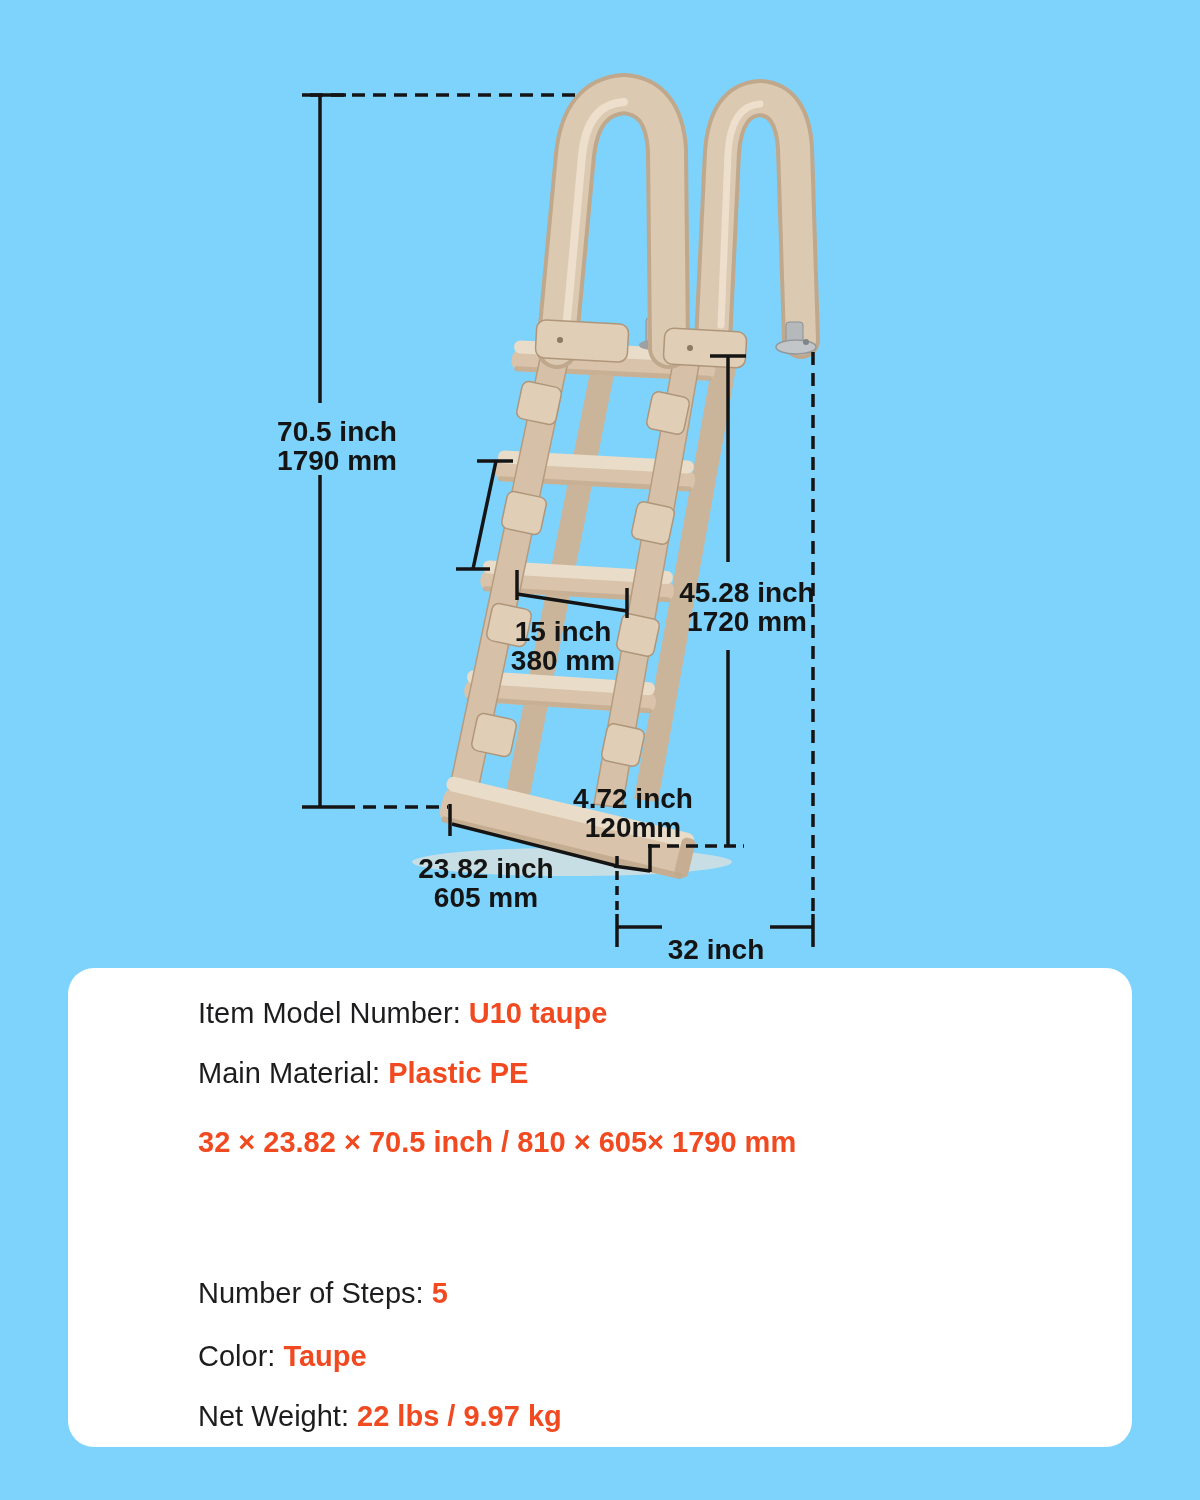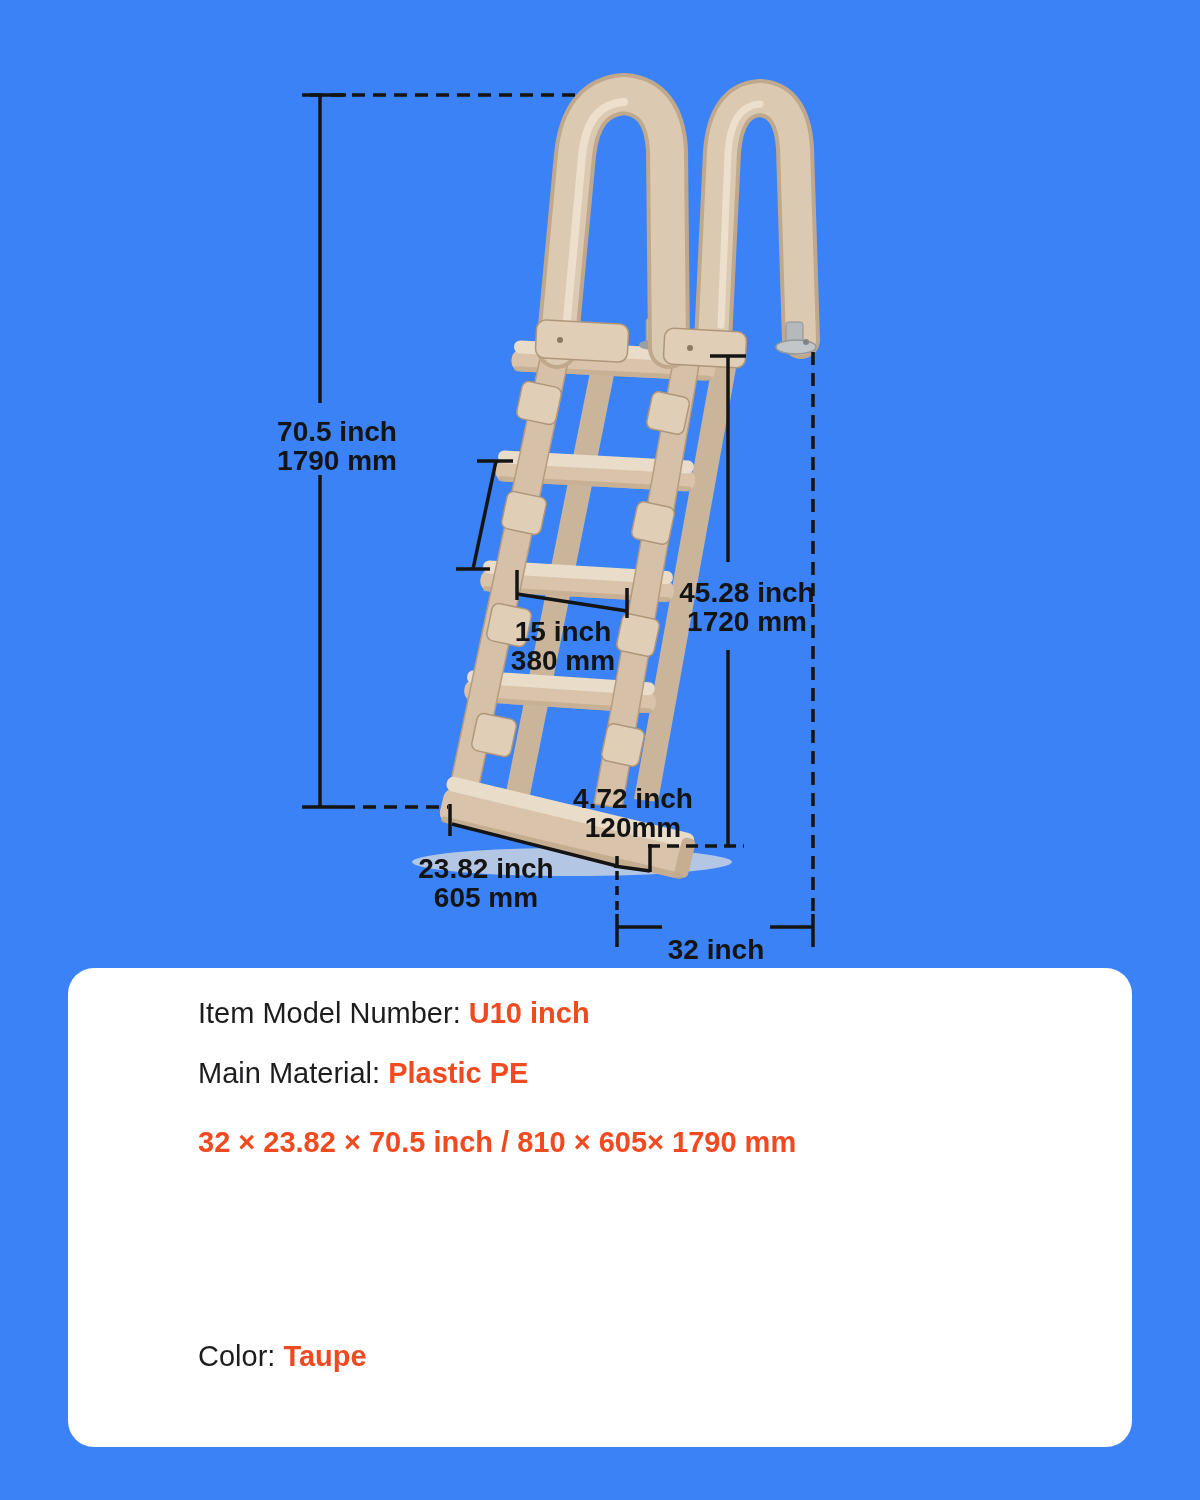--- a/index.html
+++ b/index.html
@@ -1,17 +1,17 @@
 <!DOCTYPE html>
 <html><head>
 <meta charset="utf-8">
 <style>
   html,body{margin:0;padding:0;}
   body{font-family:"Liberation Sans","DejaVu Sans",sans-serif;}
-  .stage{position:relative;width:1200px;height:1500px;background:#3b82f6;overflow:hidden;}
+  .stage{position:relative;width:1200px;height:1500px;background:#7dd3fc;overflow:hidden;}
   .diagram{position:absolute;left:0;top:0;width:1200px;height:968px;}
   .diagram svg{position:absolute;left:0;top:0;}
   .dim{position:absolute;transform:translate(-50%,-50%);text-align:center;
        color:#141414;font-weight:bold;font-size:28px;line-height:29px;white-space:nowrap;}
   .dim span{display:block;}
   .spec-card{position:absolute;left:68px;top:968px;width:1064px;height:479px;
              background:#ffffff;border-radius:26px;}
   .spec-row{position:absolute;left:130px;font-size:29px;line-height:33px;color:#1d1d1f;white-space:nowrap;}
   .spec-label{font-weight:400;color:#1d1d1f;}
   .spec-value{font-weight:700;color:#f14a21;}
@@ -162,26 +162,32 @@
       <span>605 mm</span>
     </div>
     <div class="dim" style="left:716px;top:964px;">
       <span>32 inch</span>
       <span>810 mm</span>
     </div>
   </div>
 
   <div class="spec-card">
     <div class="spec-row" style="top:29px;">
-      <span class="spec-label">Item Model Number: </span><span class="spec-value">U10 inch</span>
+      <span class="spec-label">Item Model Number: </span><span class="spec-value">U10 taupe</span>
     </div>
     <div class="spec-row" style="top:89px;">
       <span class="spec-label">Main Material: </span><span class="spec-value">Plastic PE</span>
     </div>
     <div class="spec-row stacked" style="top:149px;">
       <span class="spec-value">32 × 23.82 × 70.5 inch / 810 × 605× 1790 mm</span>
     </div>
+    <div class="spec-row" style="top:309px;">
+      <span class="spec-label">Number of Steps: </span><span class="spec-value">5</span>
+    </div>
     <div class="spec-row" style="top:372px;">
       <span class="spec-label">Color: </span><span class="spec-value">Taupe</span>
+    </div>
+    <div class="spec-row" style="top:432px;">
+      <span class="spec-label">Net Weight: </span><span class="spec-value">22 lbs / 9.97 kg</span>
     </div>
   </div>
 
 </div>
 
 </body></html>

